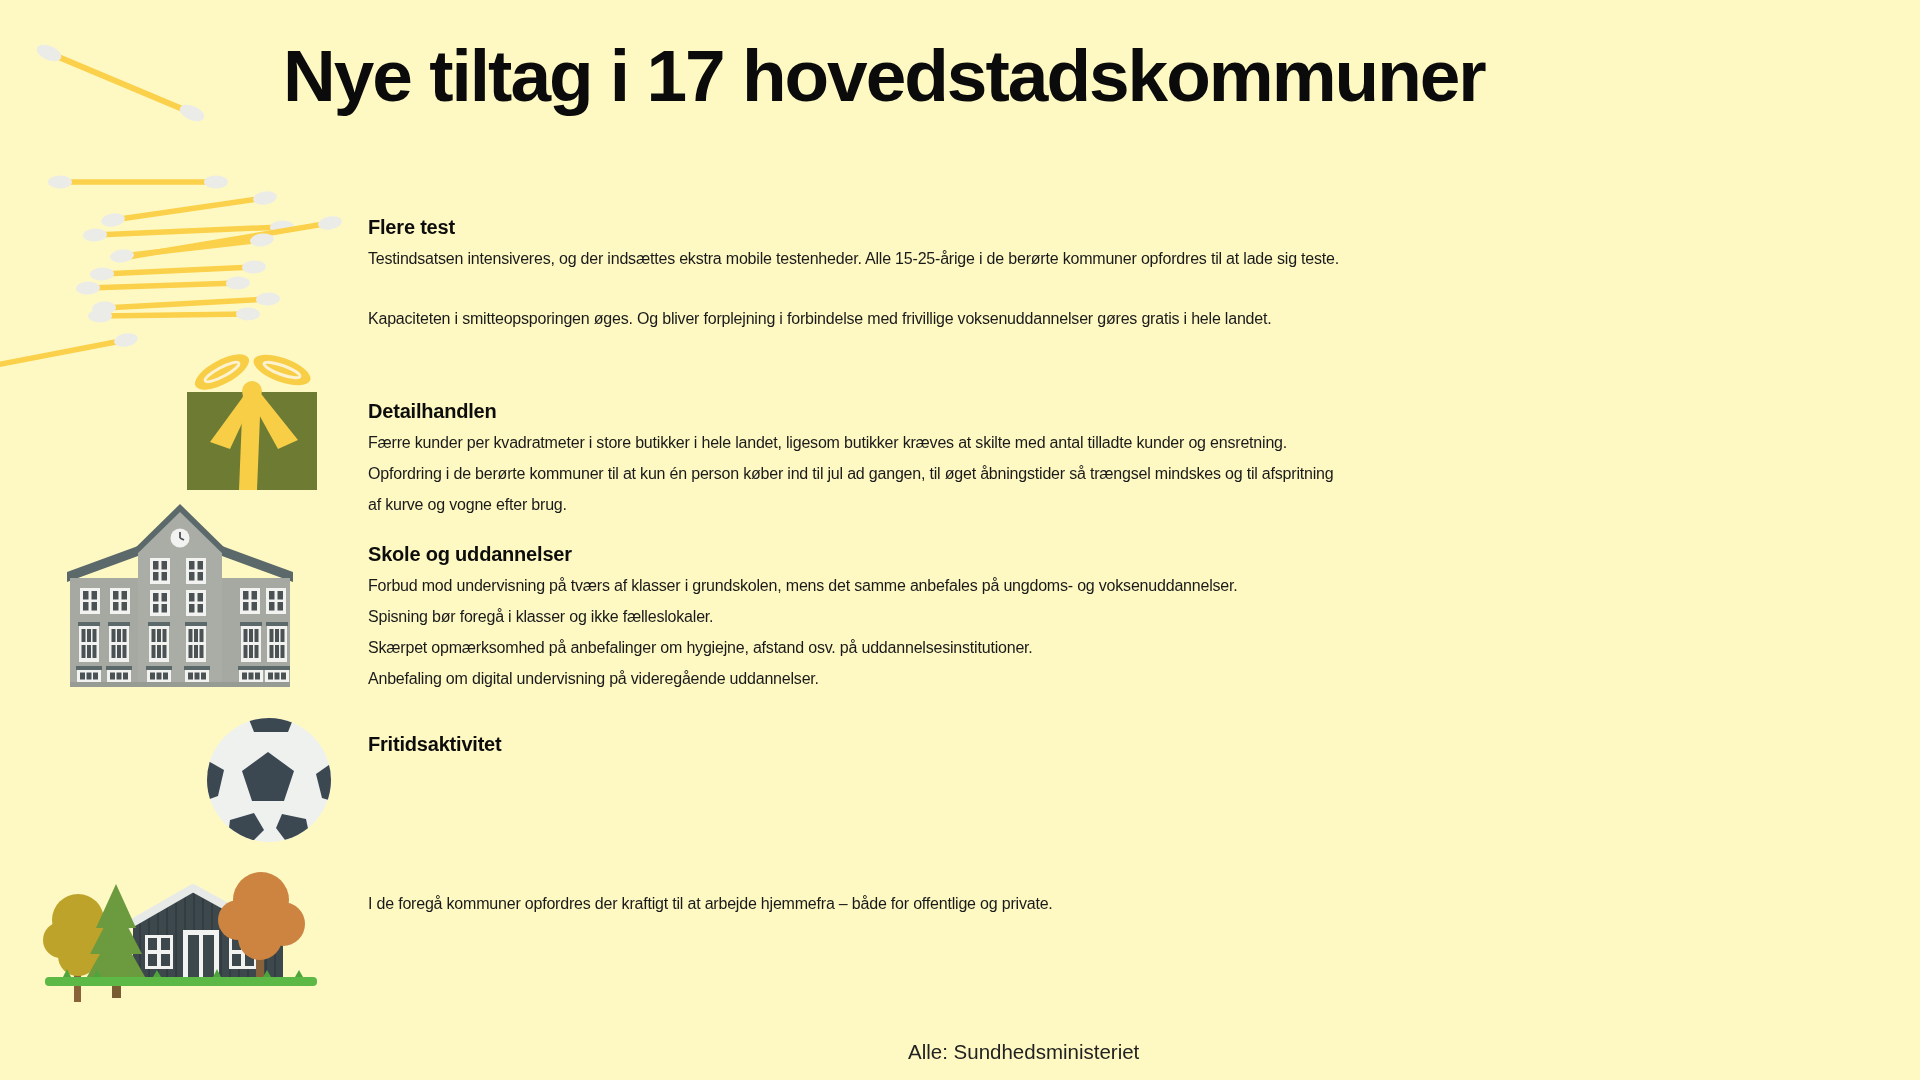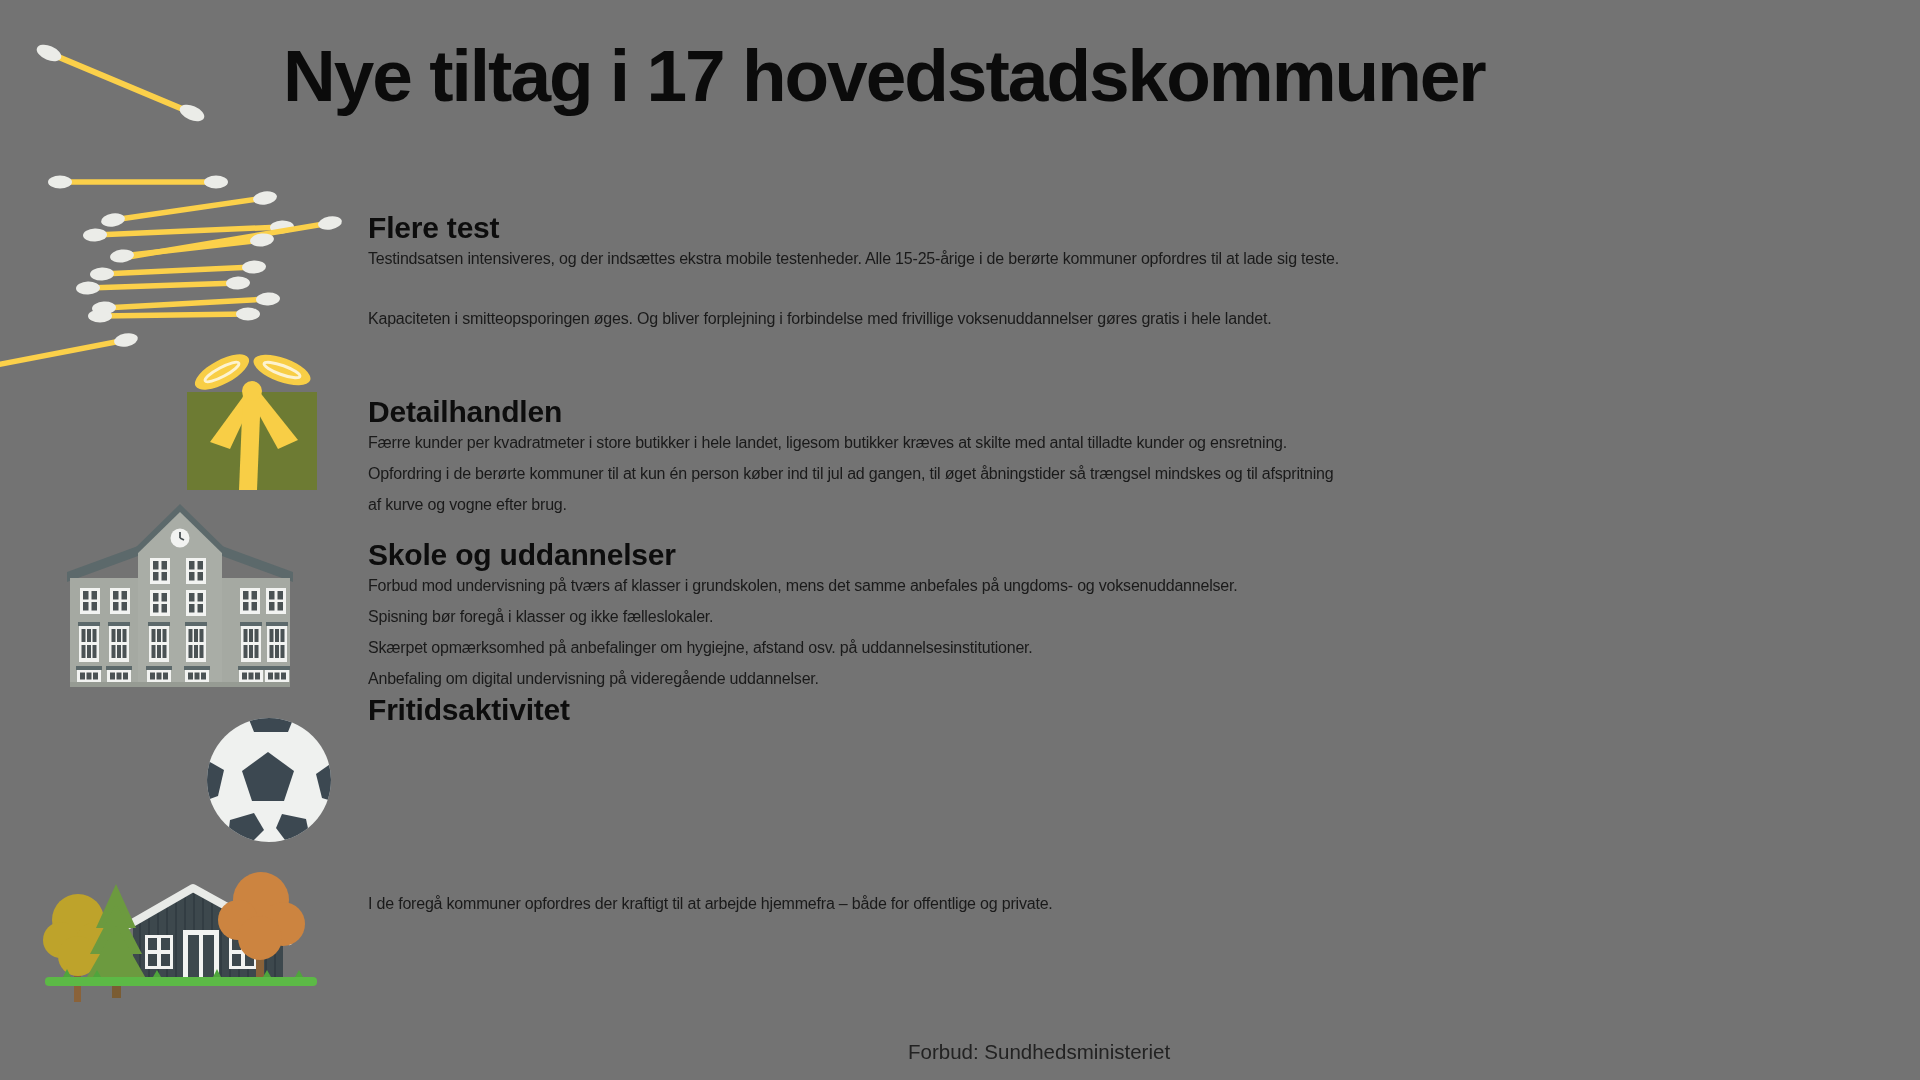--- a/index.html
+++ b/index.html
@@ -1,25 +1,25 @@
 <!DOCTYPE html>
 <html><head>
 <meta charset="utf-8">
 <style>
   html,body{margin:0;padding:0;background:#fff;}
   body{width:1920px;height:1080px;overflow:hidden;position:relative;
        font-family:"Liberation Sans",sans-serif;color:#111;}
-  .page{position:absolute;inset:0;background:#737373;}
+  .page{position:absolute;inset:0;background:#fef9c3;}
 
   .title{position:absolute;left:283px;top:30px;margin:0;
          font-size:73px;line-height:1.25;font-weight:bold;
          letter-spacing:-2px;color:#0b0b0b;white-space:nowrap;}
 
   .sec{position:absolute;left:368px;width:1552px;}
-  .sec h2{margin:0;font-size:30px;line-height:31px;font-weight:bold;color:#0d0d0d;
+  .sec h2{margin:0;font-size:20px;line-height:31px;font-weight:bold;color:#0d0d0d;
           letter-spacing:-0.2px;}
   .sec p{margin:0;font-size:16px;line-height:31px;color:#1a1a1a;
          letter-spacing:-0.2px;white-space:pre;}
 
   .footer{position:absolute;left:908px;top:1040px;font-size:20.5px;color:#222;}
 
   .illus{position:absolute;}
 
   
   .stick{stroke:#FBD04A;stroke-width:5.5;stroke-linecap:round;}
@@ -268,23 +268,23 @@
 Anbefaling om digital undervisning på videregående uddannelser.</p>
   </section>
 
   <section class="sec" style="top:396px">
     <h2>Detailhandlen</h2>
     <p>Færre kunder per kvadratmeter i store butikker i hele landet, ligesom butikker kræves at skilte med antal tilladte kunder og ensretning.
 Opfordring i de berørte kommuner til at kun én person køber ind til jul ad gangen, til øget åbningstider så trængsel mindskes og til afspritning
 af kurve og vogne efter brug.</p>
   </section>
 
-  <section class="sec" style="top:694px">
+  <section class="sec" style="top:729px">
     <h2>Fritidsaktivitet</h2>
   </section>
 
   <section class="sec" style="top:888px">
     <p>I de foregå kommuner opfordres der kraftigt til at arbejde hjemmefra – både for offentlige og private.</p>
   </section>
 
-  <div class="footer">Forbud: Sundhedsministeriet</div>
+  <div class="footer">Alle: Sundhedsministeriet</div>
 
 </div>
 
 </body></html>

